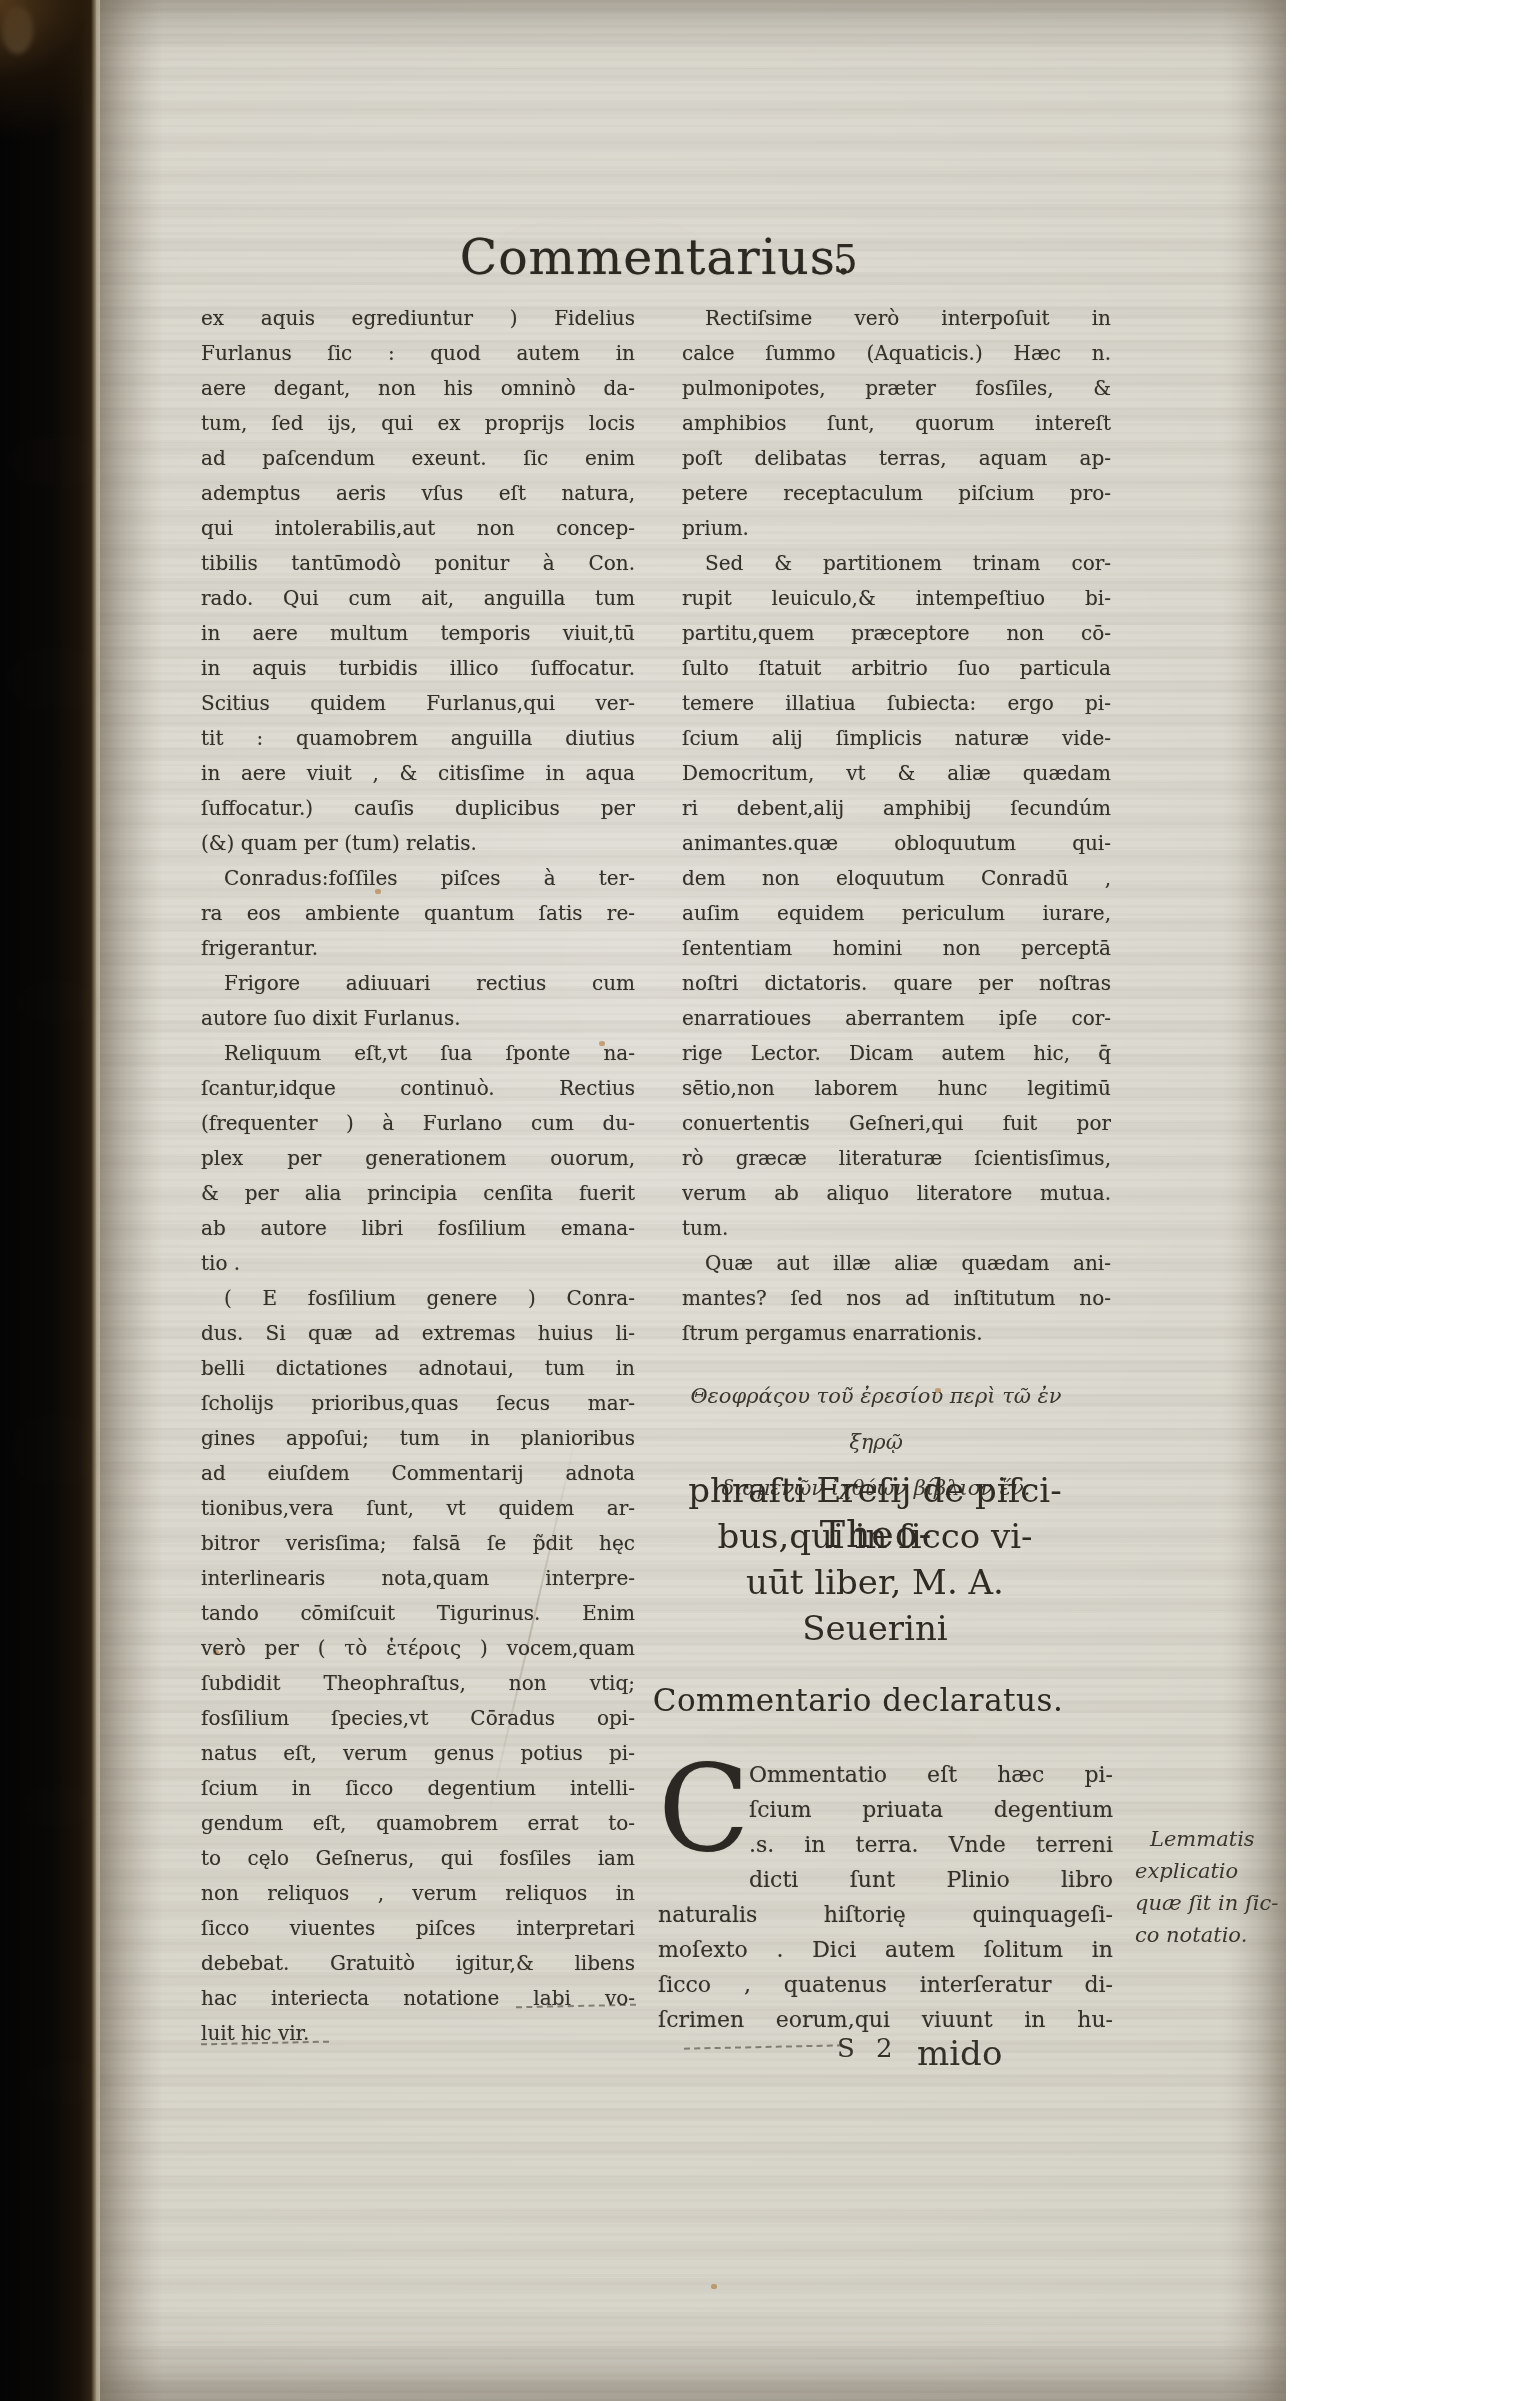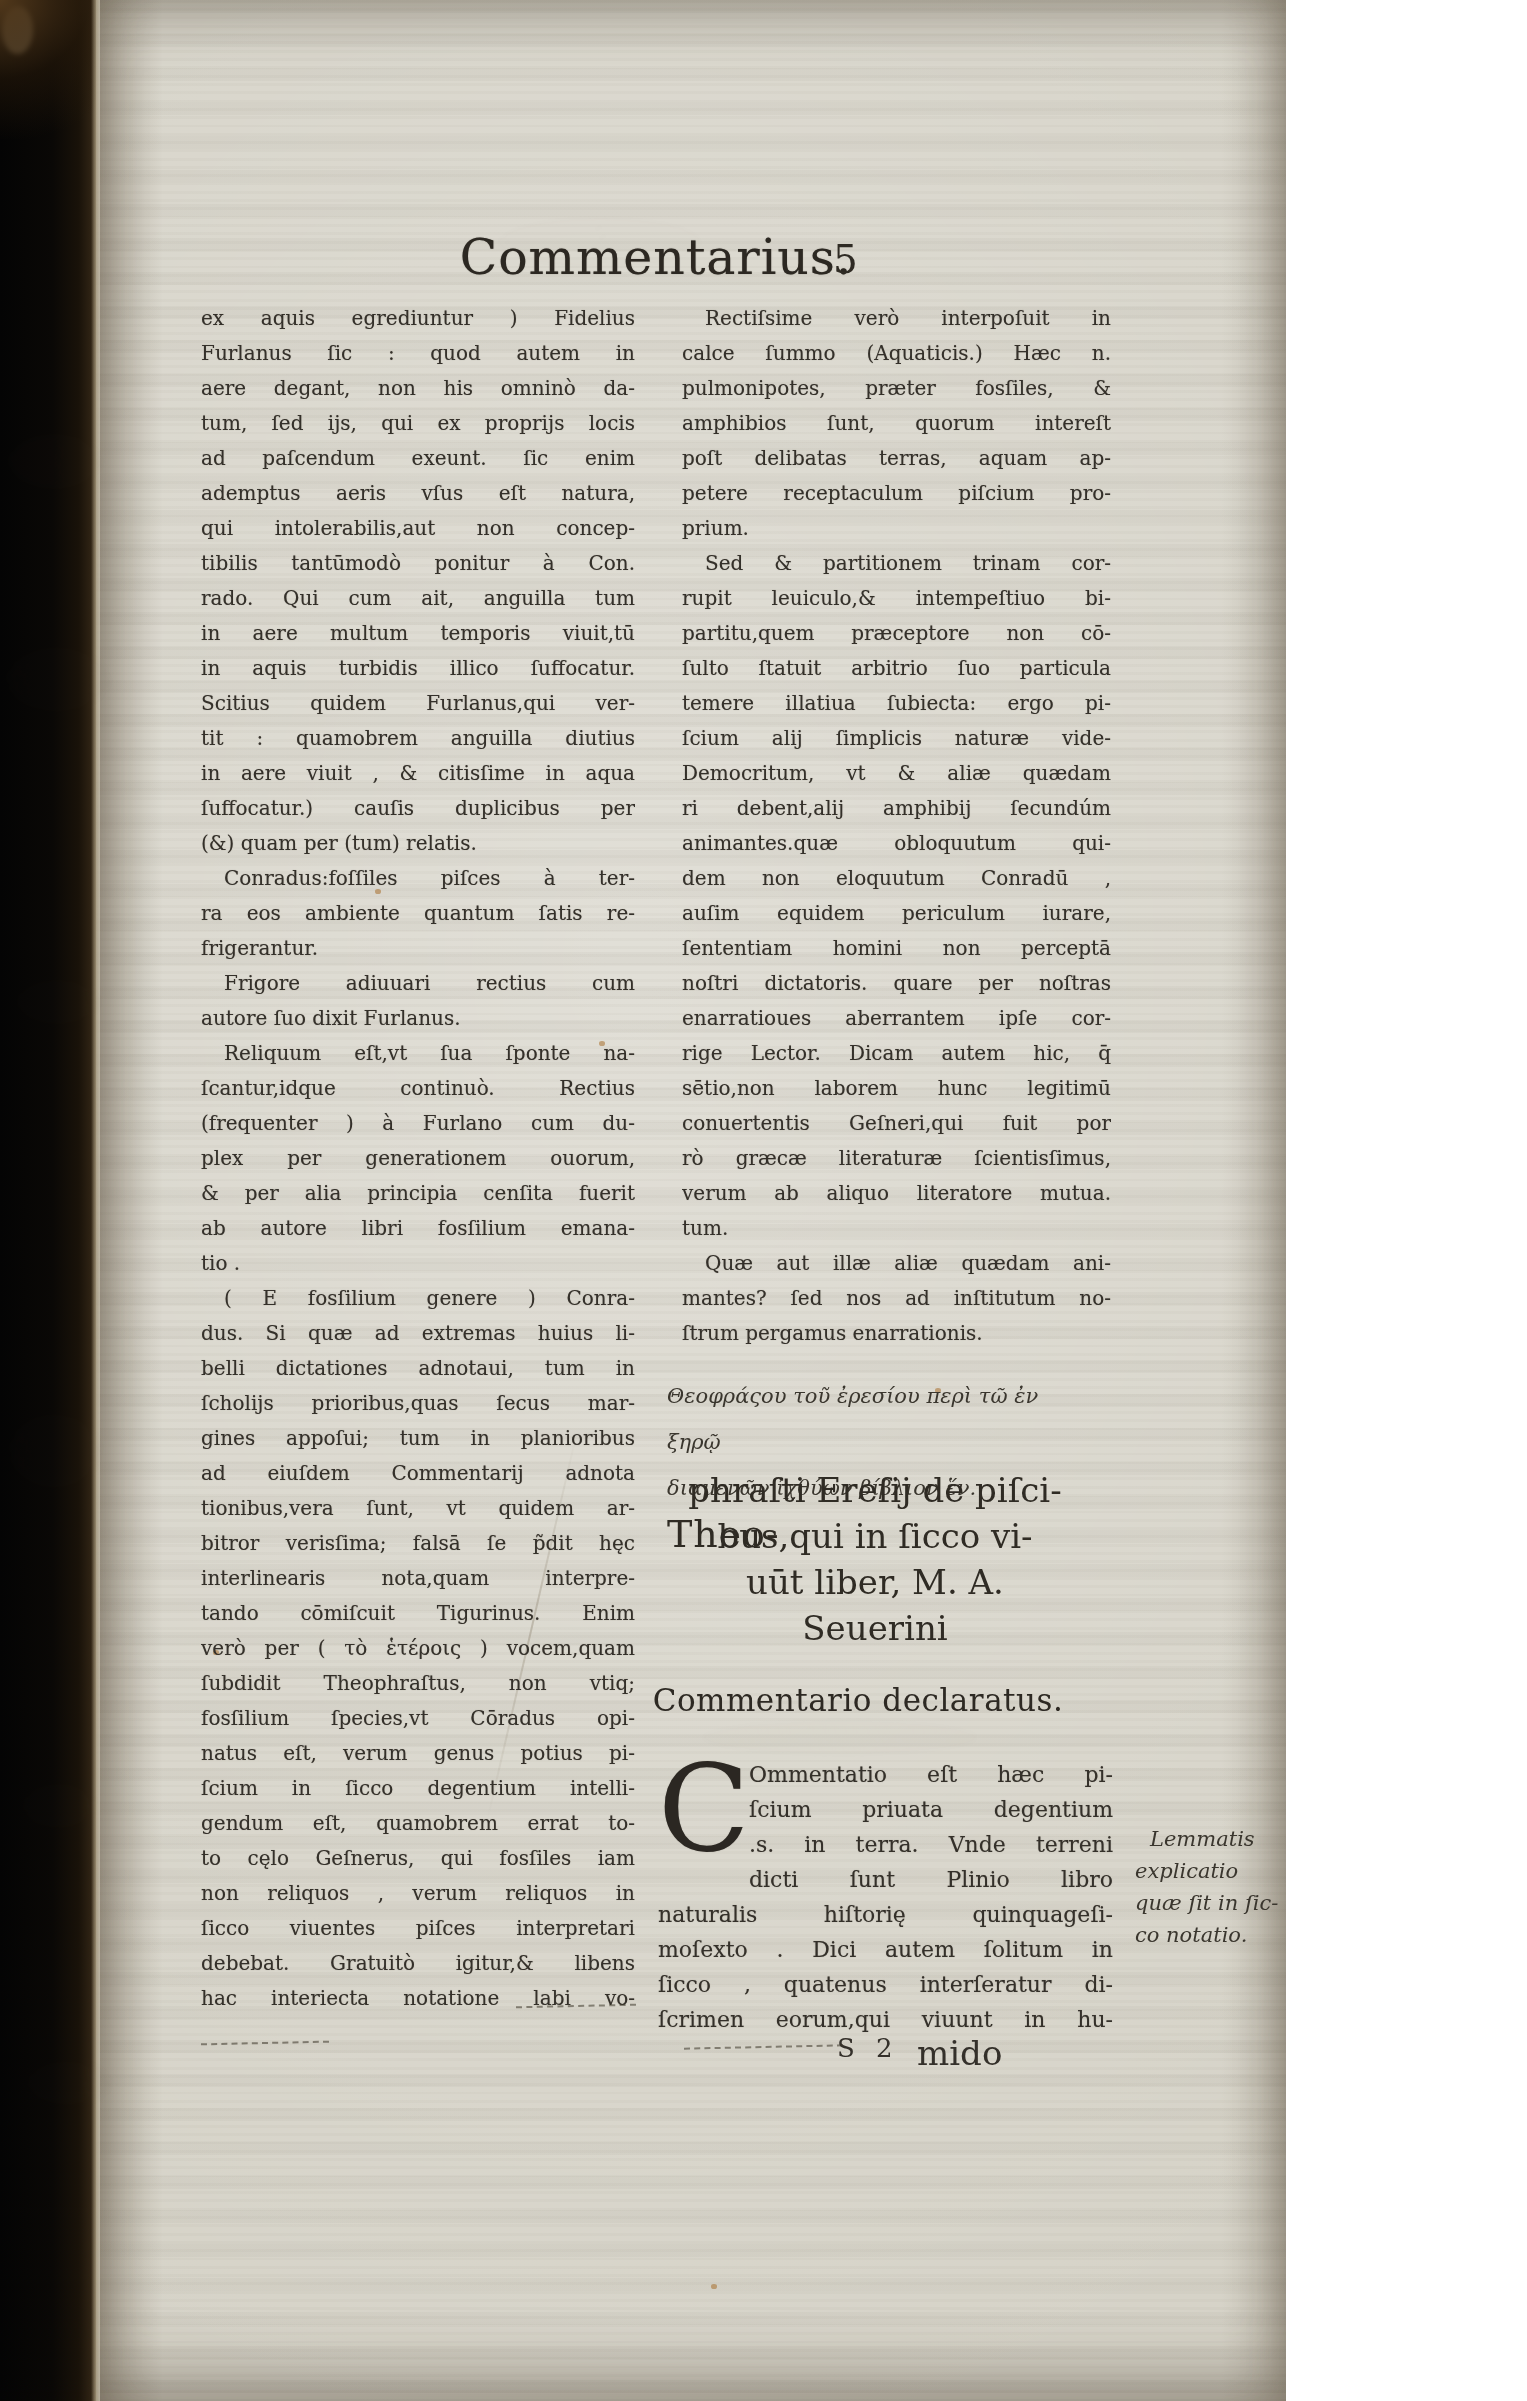--- a/index.html
+++ b/index.html
@@ -30,21 +30,21 @@
   
   .col{position:absolute;top:301px;font-size:20px;line-height:35px;
        text-shadow:0 0 0.9px rgba(45,40,30,.35);}
   .col-left{left:201px;width:434px;}
   .col-right{left:682px;width:429px;}
   .ln{text-align:justify;text-align-last:justify;height:35px;overflow:hidden;}
   .ln.ind{text-indent:1.15em;}
   .ln.nj{text-align-last:left;}
   
   .greek{position:absolute;left:667px;top:1373px;width:418px;font-style:italic;font-size:21px;
-         line-height:46px;color:#3a362e;}
+         line-height:46px;text-align:center;color:#3a362e;}
   .greek .theo{font-style:normal;font-size:38px;letter-spacing:0.9px;color:#2f2b24;}
   
   .sect{position:absolute;left:658px;top:1467px;width:434px;font-size:34px;line-height:46px;color:#2f2b24;}
   .sect .ln{text-align:center;text-align-last:center;height:46px;}
   .subsect{position:absolute;left:638px;top:1682px;width:440px;text-align:center;
            font-size:31px;letter-spacing:0.5px;color:#2d2923;}
   
   .comm{position:absolute;left:658px;top:1757px;width:455px;font-size:22px;line-height:35px;
         text-shadow:0 0 0.9px rgba(45,40,30,.35);}
   .dropcap{float:left;width:91px;height:139px;font-size:120px;line-height:103px;color:#2b2722;}
@@ -138,20 +138,21 @@
       <div class="ln">ſubdidit Theophraſtus, non vtiq;</div>
       <div class="ln">fosſilium ſpecies,vt Cōradus opi-</div>
       <div class="ln">natus eſt, verum genus potius pi-</div>
       <div class="ln">ſcium in ſicco degentium intelli-</div>
       <div class="ln">gendum eſt, quamobrem errat to-</div>
       <div class="ln">to cęlo Geſnerus, qui fosſiles iam</div>
       <div class="ln">non reliquos , verum reliquos in</div>
       <div class="ln">ſicco viuentes piſces interpretari</div>
       <div class="ln">debebat. Gratuitò igitur,&amp; libens</div>
       <div class="ln">hac interiecta notatione labi vo-</div>
+      <div class="ln nj">luit hic vir.</div>
     </div>
   <div class="col col-right">
       <div class="ln ind">Rectiſsime verò interpoſuit in</div>
       <div class="ln">calce ſummo (Aquaticis.) Hæc n.</div>
       <div class="ln">pulmonipotes, præter fosſiles, &amp;</div>
       <div class="ln">amphibios ſunt, quorum intereſt</div>
       <div class="ln">poſt delibatas terras, aquam ap-</div>
       <div class="ln">petere receptaculum piſcium pro-</div>
       <div class="ln nj">prium.</div>
       <div class="ln ind">Sed &amp; partitionem trinam cor-</div>

